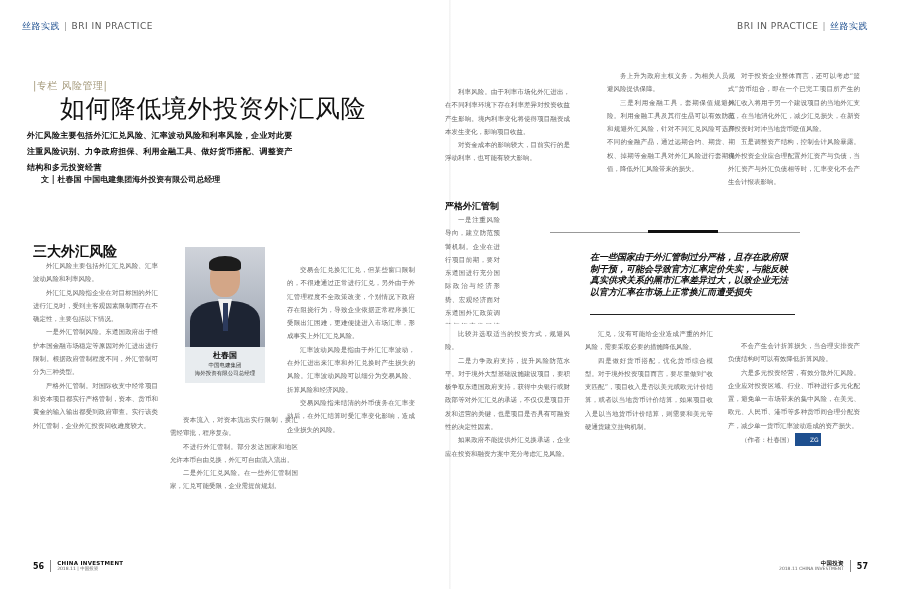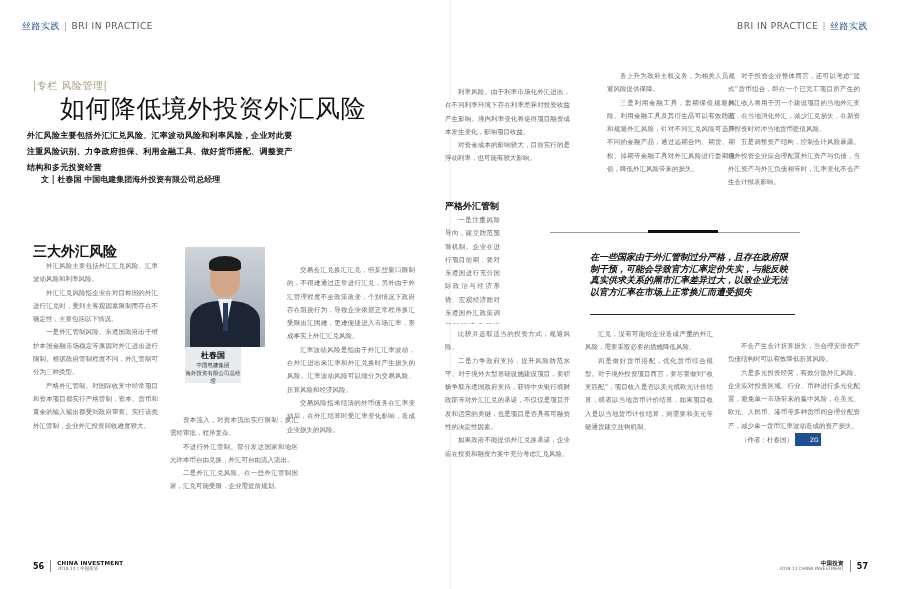--- a/index.html
+++ b/index.html
@@ -36,21 +36,21 @@
   .col6c { left: 728px; top: 340px; width: 132px; height: 210px; }
 
   .subhead { position: absolute; left: 445px; top: 200px; font-size: 9px; font-weight: bold; color: #111; white-space: nowrap; }
 
   .photo { position: absolute; left: 185px; top: 247px; width: 80px; height: 100px; background: linear-gradient(180deg, #cfd3da 0%, #9ea6b3 100%); overflow: hidden; }
   .photo .head { position: absolute; left: 25px; top: 12px; width: 30px; height: 38px; border-radius: 45% 45% 42% 42%; background: #d3a687; }
   .photo .hair { position: absolute; left: 24px; top: 9px; width: 32px; height: 15px; border-radius: 50% 50% 20% 20%; background: #1c1c1c; }
   .photo .body { position: absolute; left: 5px; top: 54px; width: 70px; height: 50px; border-radius: 40% 40% 0 0; background: #1d2433; }
   .photo .shirt { position: absolute; left: 33px; top: 52px; width: 14px; height: 28px; background: #f1f1f1; clip-path: polygon(0 0, 100% 0, 60% 100%, 40% 100%); }
   .photo .tie { position: absolute; left: 38px; top: 56px; width: 5px; height: 28px; background: #2c3a5c; }
-  .caption { position: absolute; left: 185px; top: 347px; width: 56px; height: 36px; background: #e8ecef; text-align: center; padding-top: 3px; }
+  .caption { position: absolute; left: 185px; top: 347px; width: 80px; height: 36px; background: #e8ecef; text-align: center; padding-top: 3px; }
   .caption .name { font-size: 8px; font-weight: bold; color: #111; display: block; }
   .caption .role { font-size: 5.5px; color: #333; display: block; line-height: 8px; }
 
   .pullquote { position: absolute; left: 590px; top: 252px; width: 200px; font-size: 9px; line-height: 11.5px; font-style: italic; color: #111; font-weight: bold; }
   .pq-rule { position: absolute; left: 590px; top: 314px; width: 205px; height: 1px; background: #222; }
   .rule-top { position: absolute; left: 550px; top: 232px; width: 250px; height: 1px; background: #999; }
   .rule-top-dark { position: absolute; left: 648px; top: 230px; width: 70px; height: 3px; background: #111; }
 
   .end-mark { display: inline-block; background: #1e4f8f; color: #fff; font-size: 6px; padding: 0 2px; margin-left: 2px; }
 

